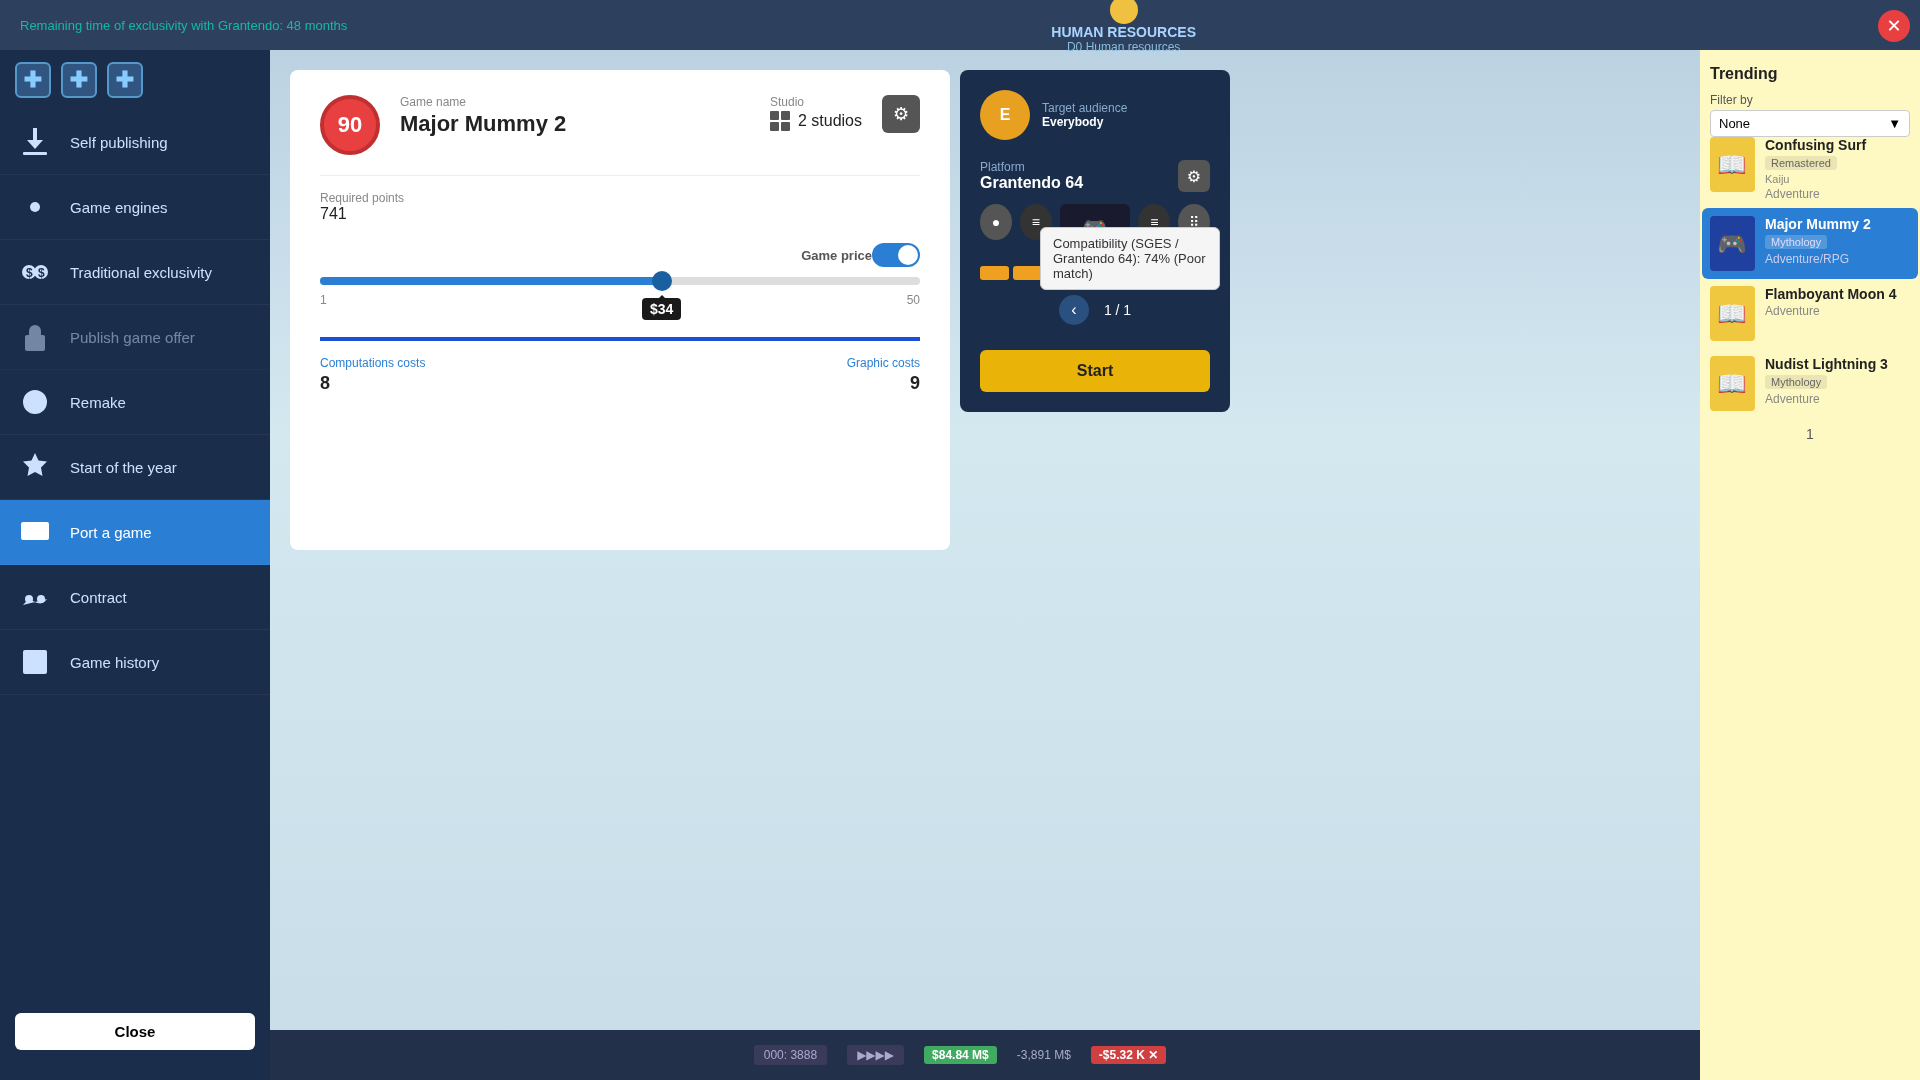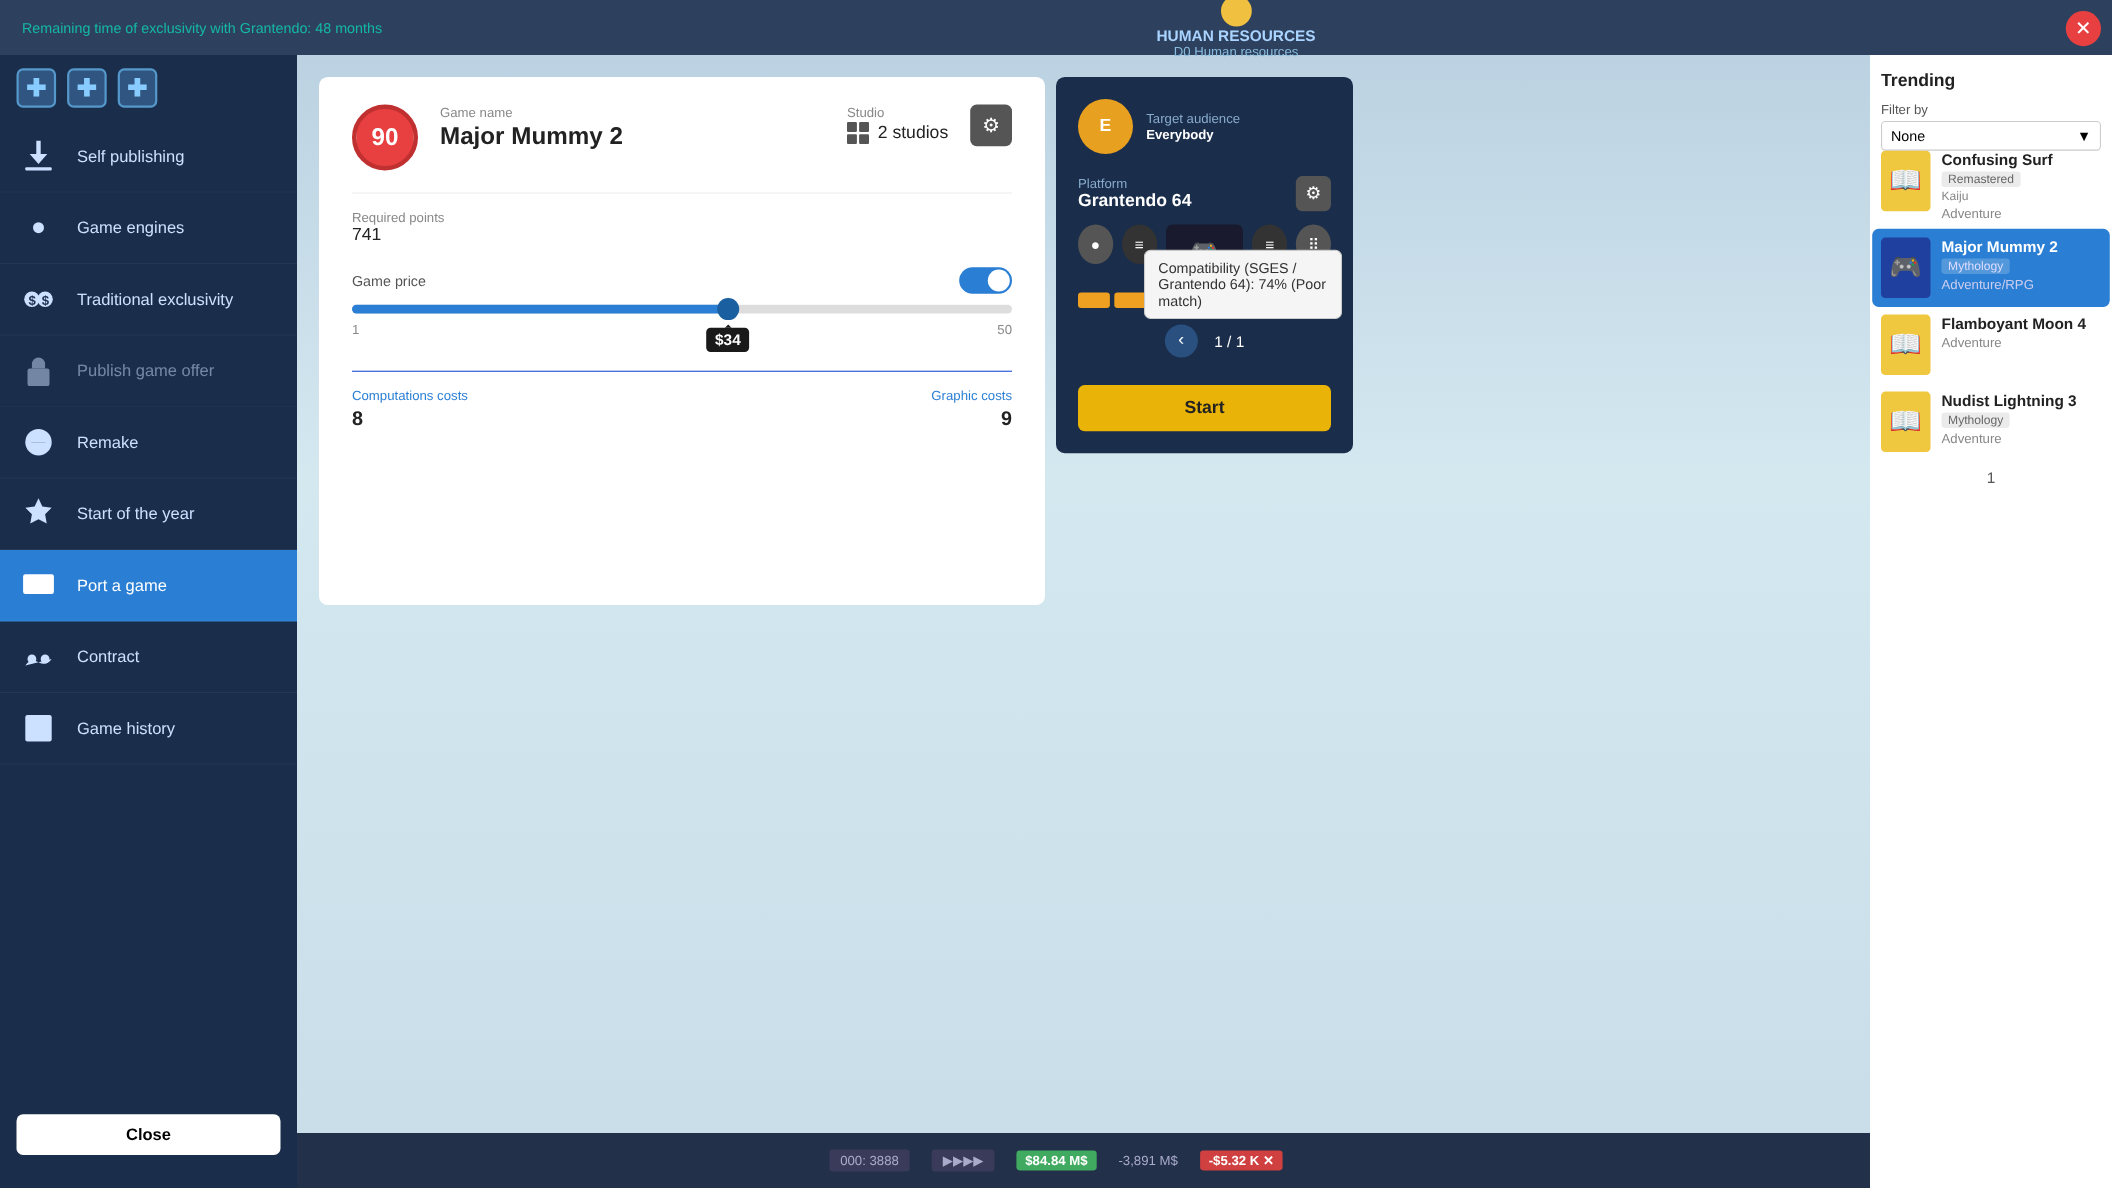--- a/index.html
+++ b/index.html
@@ -240,23 +240,24 @@
       color: #222;
       font-weight: 500;
     }
 
     
     .price-section {
       margin: 20px 0;
     }
     .price-header {
       display: flex;
-      justify-content: space-between;
+      justify-content: flex-end;
       align-items: center;
       margin-bottom: 10px;
+      font-weight: bold;
     }
     .price-label {
       font-size: 13px;
       color: #555;
     }
     .toggle-switch {
       width: 48px; height: 24px;
       background: #2a7fd4;
       border-radius: 12px;
       position: relative;
@@ -320,21 +321,21 @@
       display: flex;
       justify-content: space-between;
       font-size: 12px;
       color: #888;
       margin-top: 8px;
     }
 
     .costs-row {
       display: flex;
       justify-content: space-between;
-      border-top: 1px solid #1d4ed8;
+      border-top: 4px solid #1d4ed8;
       padding-top: 15px;
       margin-top: 20px;
     }
     .cost-item .cost-label {
       font-size: 12px;
       color: #2a7fd4;
       margin-bottom: 3px;
     }
     .cost-item .cost-value {
       font-size: 18px;
@@ -457,21 +458,21 @@
       margin-top: 10px;
     }
 
     
     .trending-panel {
       position: absolute;
       top: 50px;
       right: 0;
       width: 220px;
       height: calc(1080px - 50px);
-      background: #ffffff;
+      background: #fef9c3;
       z-index: 20;
       padding: 15px 10px;
       overflow-y: auto;
     }
     .trending-header {
       display: flex;
       justify-content: space-between;
       align-items: center;
       margin-bottom: 10px;
     }

